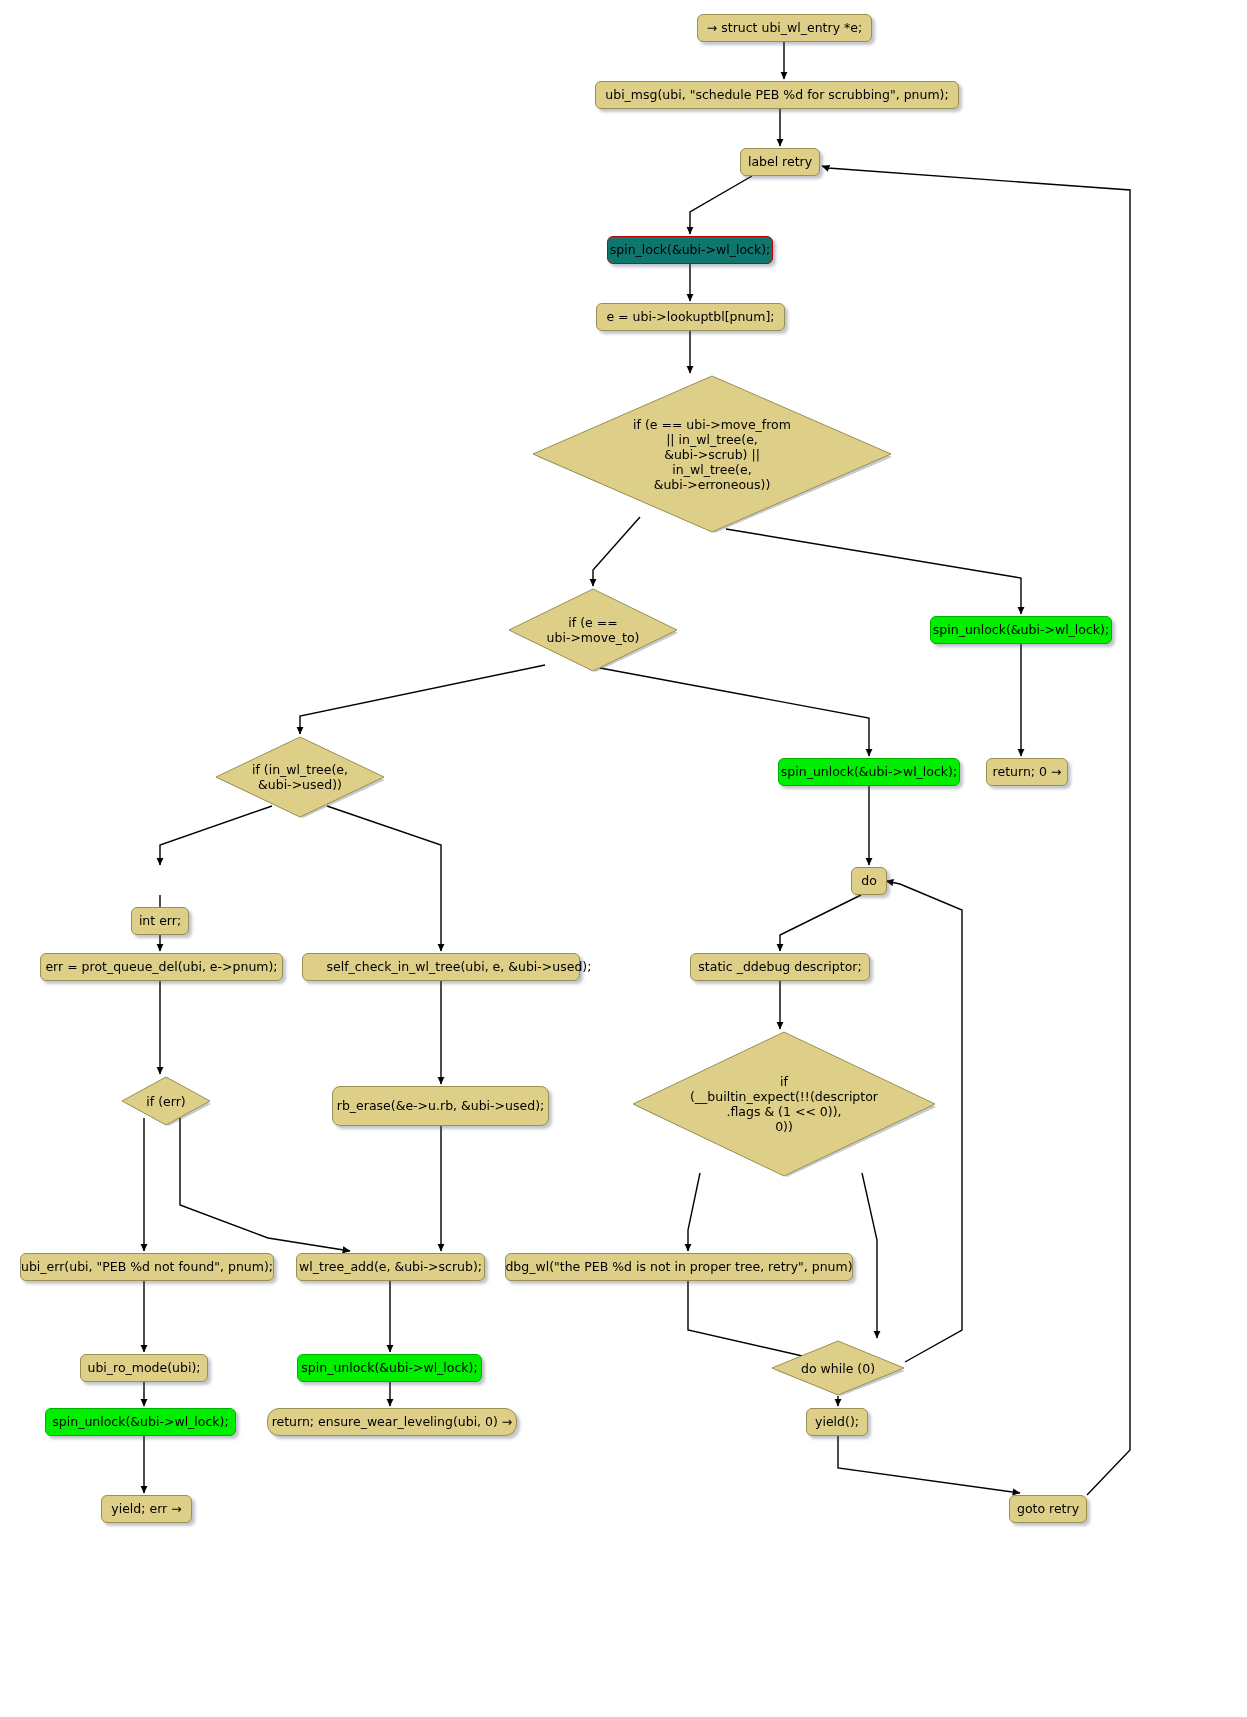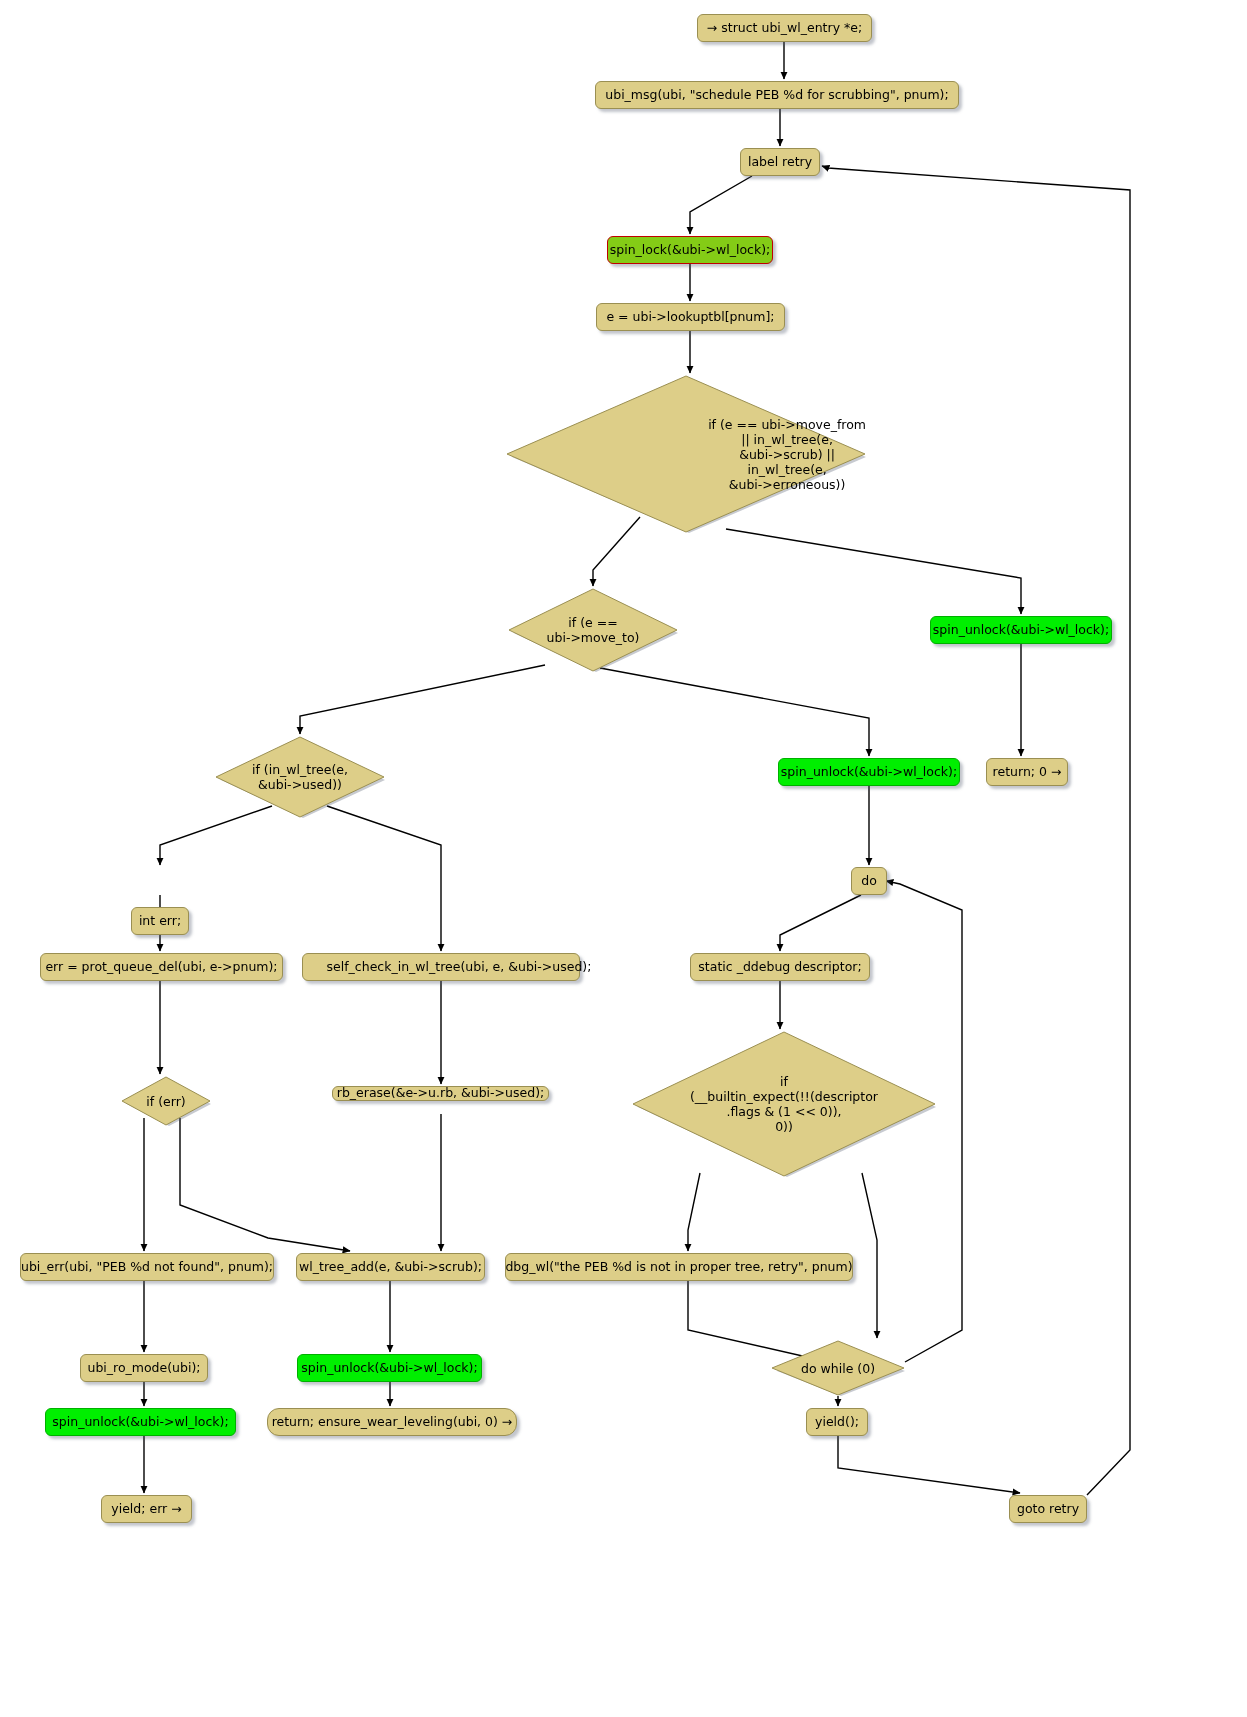--- a/index.html
+++ b/index.html
@@ -38,21 +38,21 @@
     z-index: 3;
   }
   .box {
     border: 1px solid #9a8f52;
     border-radius: 6px;
     background: #ddce88;
     box-shadow: 3px 3px 3px rgba(80,90,110,0.35);
     padding: 4px 8px;
   }
   .box.lock {
-    background: #84cc16;
+    background: #0f766e;
     border: 1px solid #c00000;
   }
   .box.unlock {
     background: #00ef00;
     border: 1px solid #00b000;
   }
   .diamond {
     background: transparent;
     border: none;
     box-shadow: none;
@@ -152,21 +152,21 @@
       <path d="M1087,1495 L1130,1450 L1130,190 L828,168 L822,166"></path>
     </g>
   </svg>
 
   <div id="nodes">
       <div class="node box " style="left: 697px; top: 14px; width: 175px; height: 28px;"><span>→ struct ubi_wl_entry *e;</span></div>
       <div class="node box " style="left: 595px; top: 81px; width: 364px; height: 28px;"><span>ubi_msg(ubi, "schedule PEB %d for scrubbing", pnum);</span></div>
       <div class="node box " style="left: 740px; top: 148px; width: 80px; height: 28px;"><span>label retry</span></div>
       <div class="node box lock" style="left: 607px; top: 236px; width: 166px; height: 28px;"><span>spin_lock(&amp;ubi-&gt;wl_lock);</span></div>
       <div class="node box " style="left: 596px; top: 303px; width: 189px; height: 28px;"><span>e = ubi-&gt;lookuptbl[pnum];</span></div>
-      <div class="node diamond" style="left: 506px; top: 375px; width: 360px; height: 158px; justify-content: flex-end;"><svg class="dshape" viewBox="0 0 360 158" preserveAspectRatio="none">
+      <div class="node diamond" style="left: 532px; top: 375px; width: 360px; height: 158px;"><svg class="dshape" viewBox="0 0 360 158" preserveAspectRatio="none">
           <polygon points="180,3 357,79 180,155 3,79" fill="rgba(80,90,110,0.32)" transform="translate(3,3)"></polygon>
           <polygon points="180,1 359,79 180,157 1,79" fill="#ddce88" stroke="#9a8f52" stroke-width="1"></polygon>
         </svg><span class="dlabel">if (e == ubi-&gt;move_from
 || in_wl_tree(e,
 &amp;ubi-&gt;scrub) ||
 in_wl_tree(e,
 &amp;ubi-&gt;erroneous))</span></div>
       <div class="node diamond" style="left: 508px; top: 588px; width: 170px; height: 84px;"><svg class="dshape" viewBox="0 0 170 84" preserveAspectRatio="none">
           <polygon points="85,3 167,42 85,81 3,42" fill="rgba(80,90,110,0.32)" transform="translate(3,3)"></polygon>
           <polygon points="85,1 169,42 85,83 1,42" fill="#ddce88" stroke="#9a8f52" stroke-width="1"></polygon>
@@ -182,21 +182,21 @@
       <div class="node box unlock" style="left: 778px; top: 758px; width: 182px; height: 28px;"><span>spin_unlock(&amp;ubi-&gt;wl_lock);</span></div>
       <div class="node box " style="left: 131px; top: 867px; width: 58px; height: 28px; margin-top: 40px;"><span>int err;</span></div>
       <div class="node box " style="left: 851px; top: 867px; width: 36px; height: 28px;"><span>do</span></div>
       <div class="node box " style="left: 40px; top: 953px; width: 243px; height: 28px; padding-left: 8px;"><span>err = prot_queue_del(ubi, e-&gt;pnum);</span></div>
       <div class="node box " style="left: 302px; top: 953px; width: 278px; height: 28px; padding-left: 44px;"><span>self_check_in_wl_tree(ubi, e, &amp;ubi-&gt;used);</span></div>
       <div class="node box " style="left: 690px; top: 953px; width: 180px; height: 28px;"><span>static _ddebug descriptor;</span></div>
       <div class="node diamond" style="left: 121px; top: 1076px; width: 90px; height: 50px;"><svg class="dshape" viewBox="0 0 90 50" preserveAspectRatio="none">
           <polygon points="45,3 87,25 45,47 3,25" fill="rgba(80,90,110,0.32)" transform="translate(3,3)"></polygon>
           <polygon points="45,1 89,25 45,49 1,25" fill="#ddce88" stroke="#9a8f52" stroke-width="1"></polygon>
         </svg><span class="dlabel">if (err)</span></div>
-      <div class="node box " style="left: 332px; top: 1086px; width: 217px; height: 15px;"><span>rb_erase(&amp;e-&gt;u.rb, &amp;ubi-&gt;used);</span></div>
+      <div class="node box " style="left: 332px; top: 1086px; width: 217px; height: 40px; border-radius: 8px;"><span>rb_erase(&amp;e-&gt;u.rb, &amp;ubi-&gt;used);</span></div>
       <div class="node diamond" style="left: 632px; top: 1031px; width: 304px; height: 146px;"><svg class="dshape" viewBox="0 0 304 146" preserveAspectRatio="none">
           <polygon points="152,3 301,73 152,143 3,73" fill="rgba(80,90,110,0.32)" transform="translate(3,3)"></polygon>
           <polygon points="152,1 303,73 152,145 1,73" fill="#ddce88" stroke="#9a8f52" stroke-width="1"></polygon>
         </svg><span class="dlabel">if
 (__builtin_expect(!!(descriptor
 .flags &amp; (1 &lt;&lt; 0)),
 0))</span></div>
       <div class="node box " style="left: 20px; top: 1253px; width: 254px; height: 28px;"><span>ubi_err(ubi, "PEB %d not found", pnum);</span></div>
       <div class="node box " style="left: 296px; top: 1253px; width: 189px; height: 28px;"><span>wl_tree_add(e, &amp;ubi-&gt;scrub);</span></div>
       <div class="node box " style="left: 505px; top: 1253px; width: 348px; height: 28px;"><span>dbg_wl("the PEB %d is not in proper tree, retry", pnum)</span></div>

